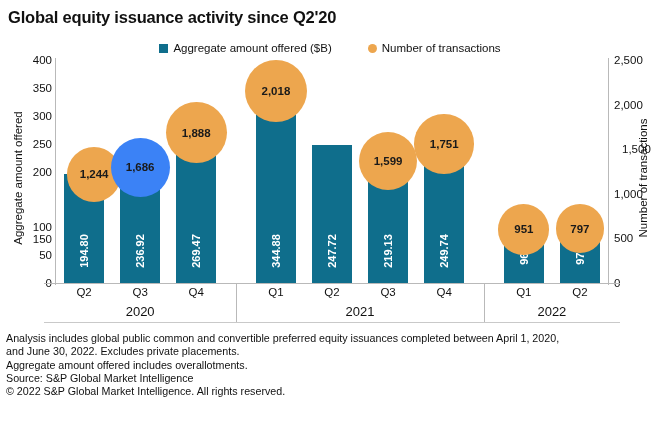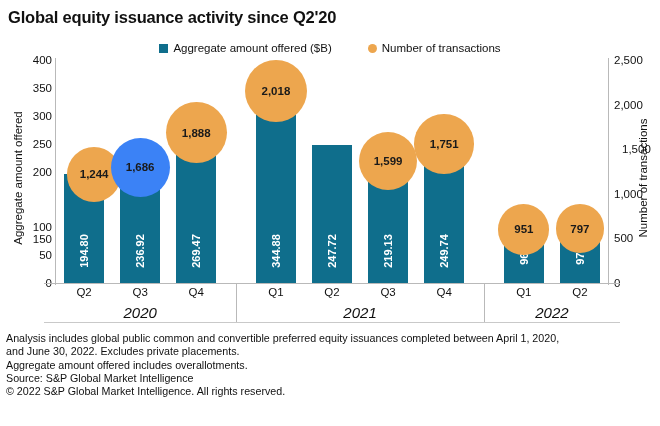--- a/index.html
+++ b/index.html
@@ -44,22 +44,22 @@
               transform:rotate(-90deg);}
   .bub{position:absolute;border-radius:50%;background:#eda64e;
        display:flex;align-items:center;justify-content:center;
        color:#1a1a1a;font-size:11.5px;font-weight:bold;}
 
   
   .catrow{position:absolute;left:56px;top:284px;width:552px;height:18px;}
   .cat{position:absolute;top:2px;font-size:11.5px;color:#111;text-align:center;
        transform:translateX(-50%);white-space:nowrap;}
   .yearrow{position:absolute;left:56px;top:303px;width:552px;height:20px;}
-  .year{position:absolute;top:1px;font-size:15px;color:#111;text-align:center;
-        transform:translateX(-50%);white-space:nowrap;font-style:italic;}
+  .year{position:absolute;top:1px;font-size:13px;color:#111;text-align:center;
+        transform:translateX(-50%);white-space:nowrap;}
   .sep{position:absolute;width:1px;background:#b9b9b9;top:284px;height:38px;}
   .catbottom{position:absolute;left:44px;top:322px;width:576px;height:1px;background:#c9c9c9;}
 
   
   .notes{position:absolute;left:6px;top:332px;width:648px;}
   .notes div{font-size:10.7px;line-height:13.3px;color:#111;}
 </style>
 </head>
 <body>
 

